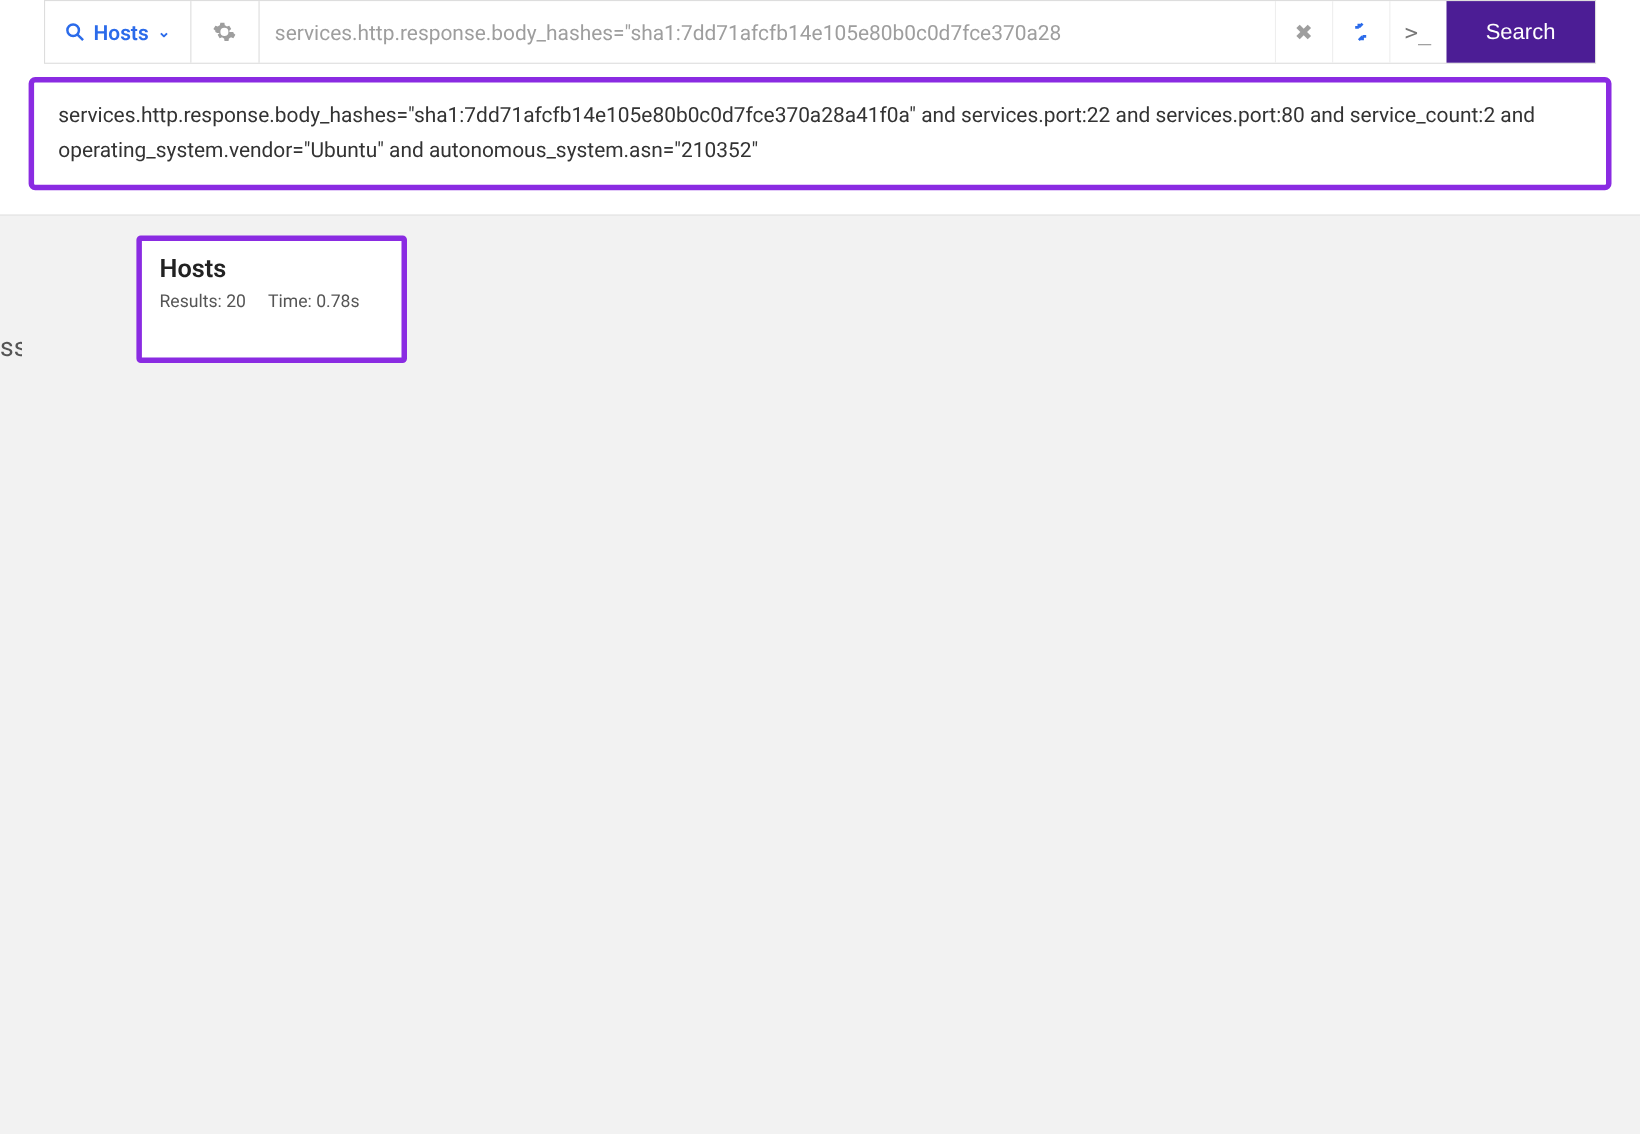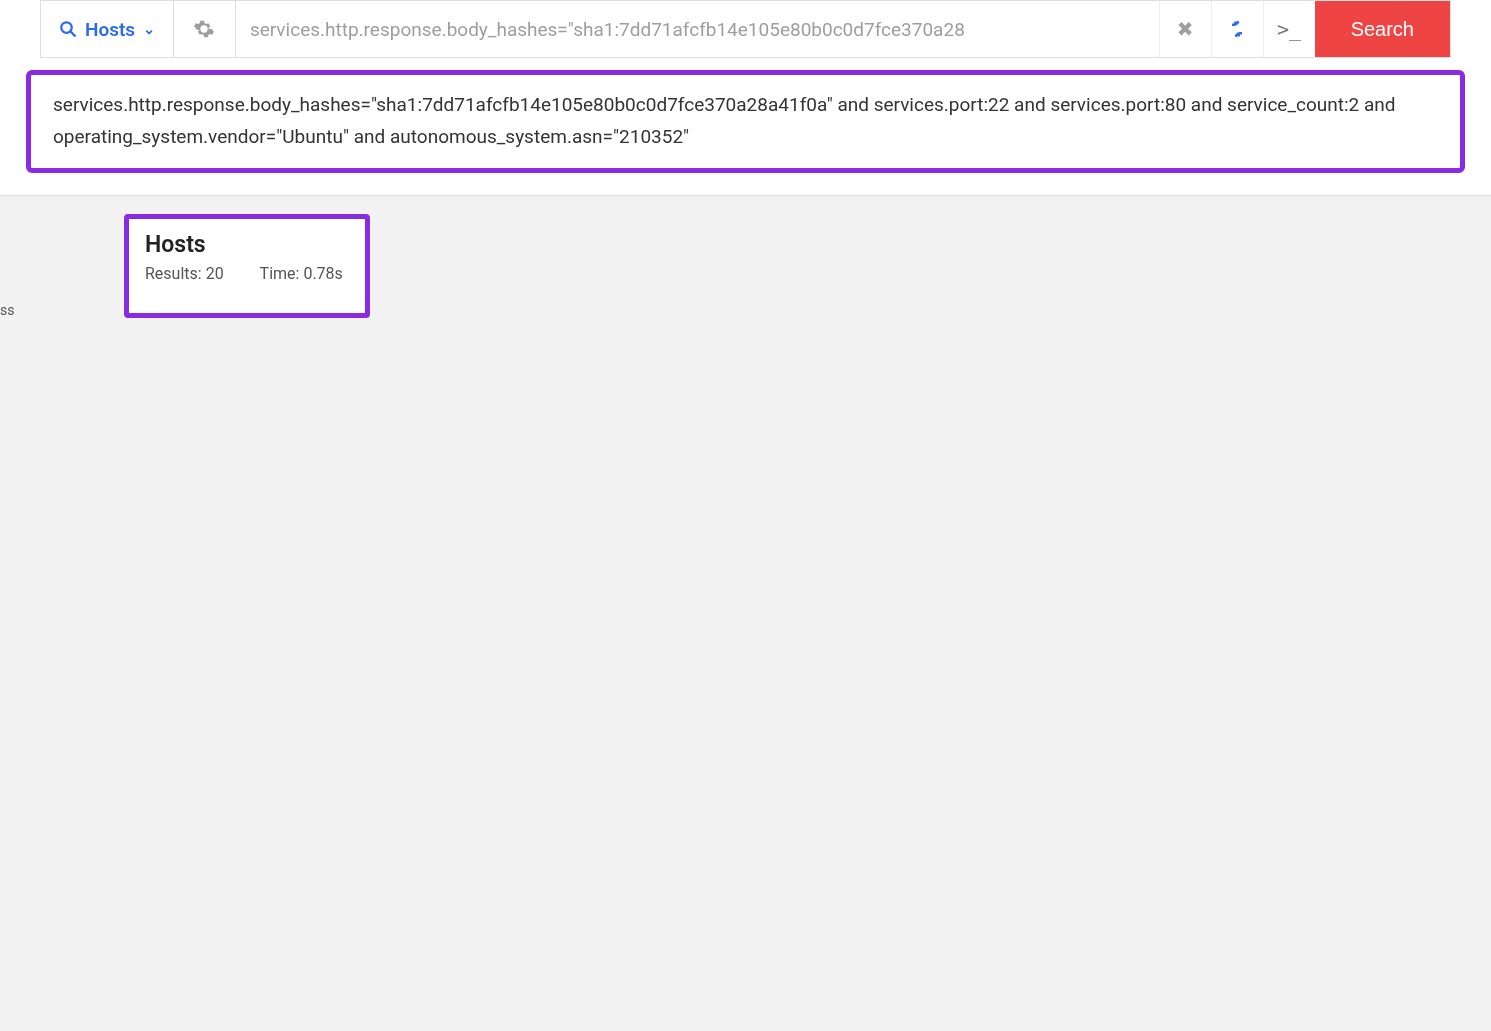--- a/index.html
+++ b/index.html
@@ -63,21 +63,21 @@
   .icon-cell {
     display: flex;
     align-items: center;
     justify-content: center;
     width: 52px;
     border-left: 1px solid #eee;
     color: #9e9e9e;
     font-size: 20px;
   }
   .search-btn {
-    background: #ef4444;
+    background: #4c1d95;
     color: #fff;
     display: flex;
     align-items: center;
     justify-content: center;
     padding: 0 36px;
     font-size: 20px;
     font-weight: 500;
     border: none;
     cursor: pointer;
   }
@@ -92,21 +92,21 @@
     line-height: 1.7;
   }
   .content {
     display: flex;
     padding-top: 16px;
   }
   .left-stub {
     width: 20px;
     color: #555;
     padding-top: 90px;
-    font-size: 14px;
+    font-size: 24px;
     overflow: hidden;
   }
   .hosts-card {
     margin-left: 104px;
     margin-top: 2px;
     width: 246px;
     background: #fff;
     border: 5px solid #8a2be2;
     border-radius: 4px;
     padding: 12px 16px 8px 16px;
@@ -114,21 +114,21 @@
   .hosts-card h2 {
     margin: 0 0 6px 0;
     font-size: 23px;
     font-weight: 600;
     color: #222;
   }
   .hosts-meta {
     font-size: 16px;
     color: #555;
   }
-  .hosts-meta span + span { margin-left: 32px; }
+  .hosts-meta span + span { margin-left: 16px; }
   .annot {
     position: absolute;
     left: 496px;
     top: 216px;
     width: 792px;
     border: 4px solid #8a2be2;
     border-radius: 6px;
     background: #fff;
     color: #9a3fe6;
     font-size: 25px;

